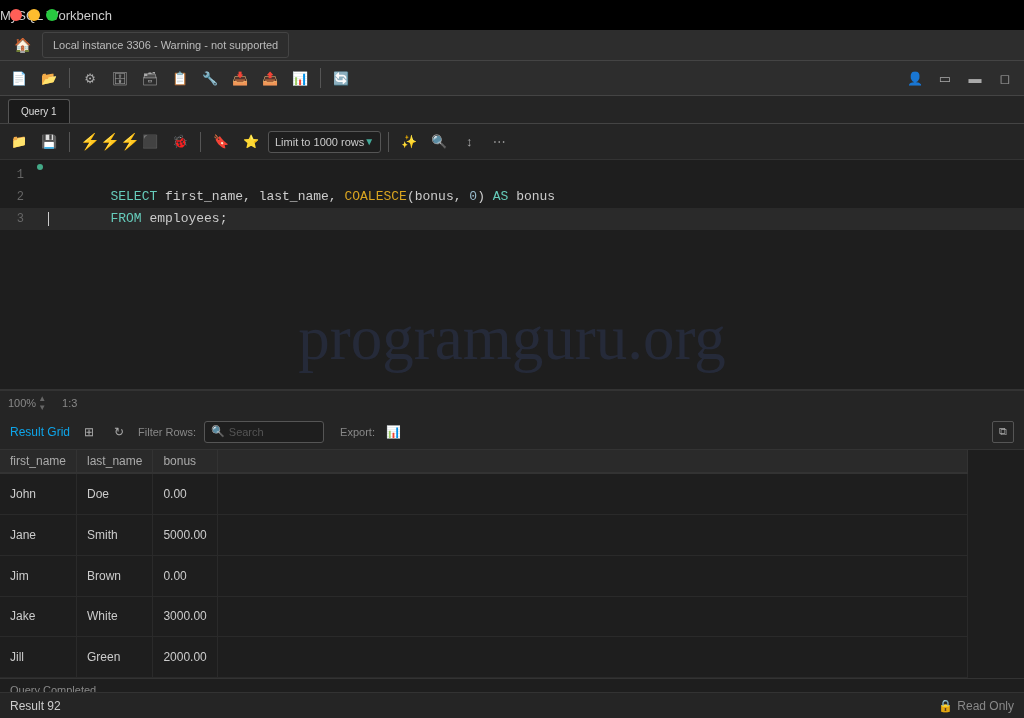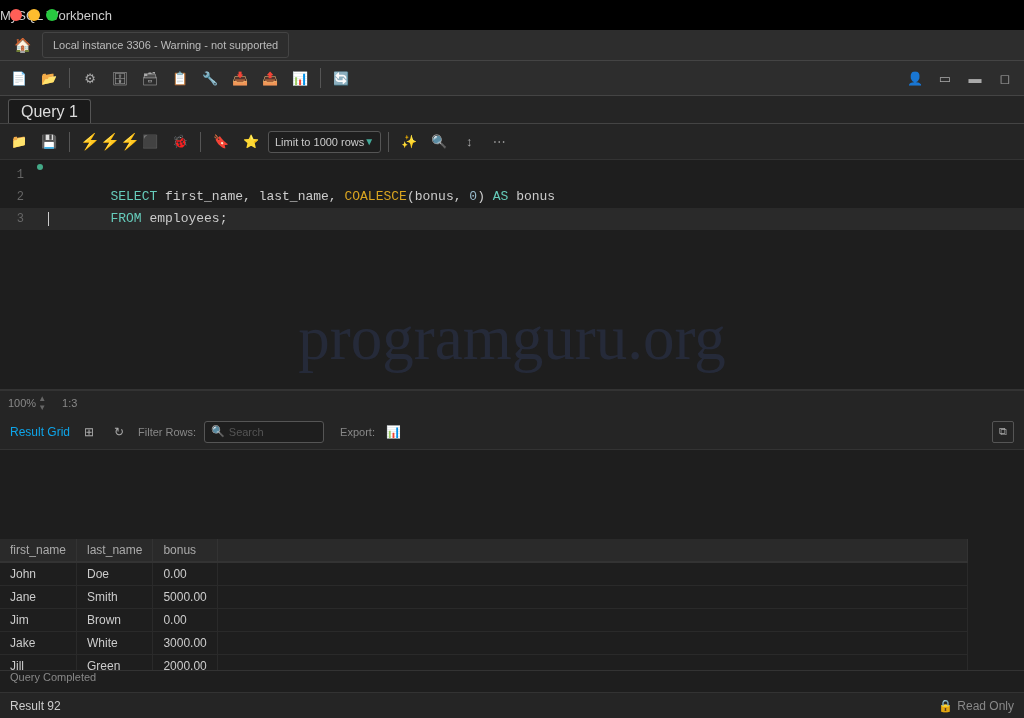--- a/index.html
+++ b/index.html
@@ -112,21 +112,21 @@
     }
     .query-tab {
       height: 24px;
       background: #1a1a1a;
       border: 1px solid #555;
       border-bottom: none;
       border-radius: 3px 3px 0 0;
       padding: 0 12px;
       display: flex;
       align-items: center;
-      font-size: 16px;
+      font-size: 10px;
       color: #ddd;
       cursor: pointer;
     }
 
     
     .query-toolbar {
       height: 36px;
       background: #252525;
       display: flex;
       align-items: center;
@@ -321,21 +321,20 @@
       font-size: 11px;
       color: #aaa;
       cursor: pointer;
     }
 
     
     .data-table-wrap {
       flex: 1;
       overflow-y: auto;
       display: flex;
-      align-items: flex-end;
     }
     .data-table {
       width: 100%;
       border-collapse: collapse;
       font-size: 12px;
     }
     .data-table th {
       background: #2a2a2a;
       color: #aaa;
       text-align: left;
@@ -389,27 +388,28 @@
     .read-only-badge {
       display: flex;
       align-items: center;
       gap: 4px;
     }
     .lock-icon { color: #6ab; font-size: 12px; }
 
     
     .query-completed {
       position: absolute;
-      bottom: 26px;
+      bottom: 18px;
       left: 0;
       right: 0;
       height: 22px;
       background: #1e1e1e;
       border-top: 1px solid #333;
       display: flex;
+      align-items: center;
       padding: 0 10px;
       font-size: 11px;
       color: #888;
     }
   </style>
 </head>
 <body>
 
 <div class="titlebar">
   <div class="traffic-lights">

